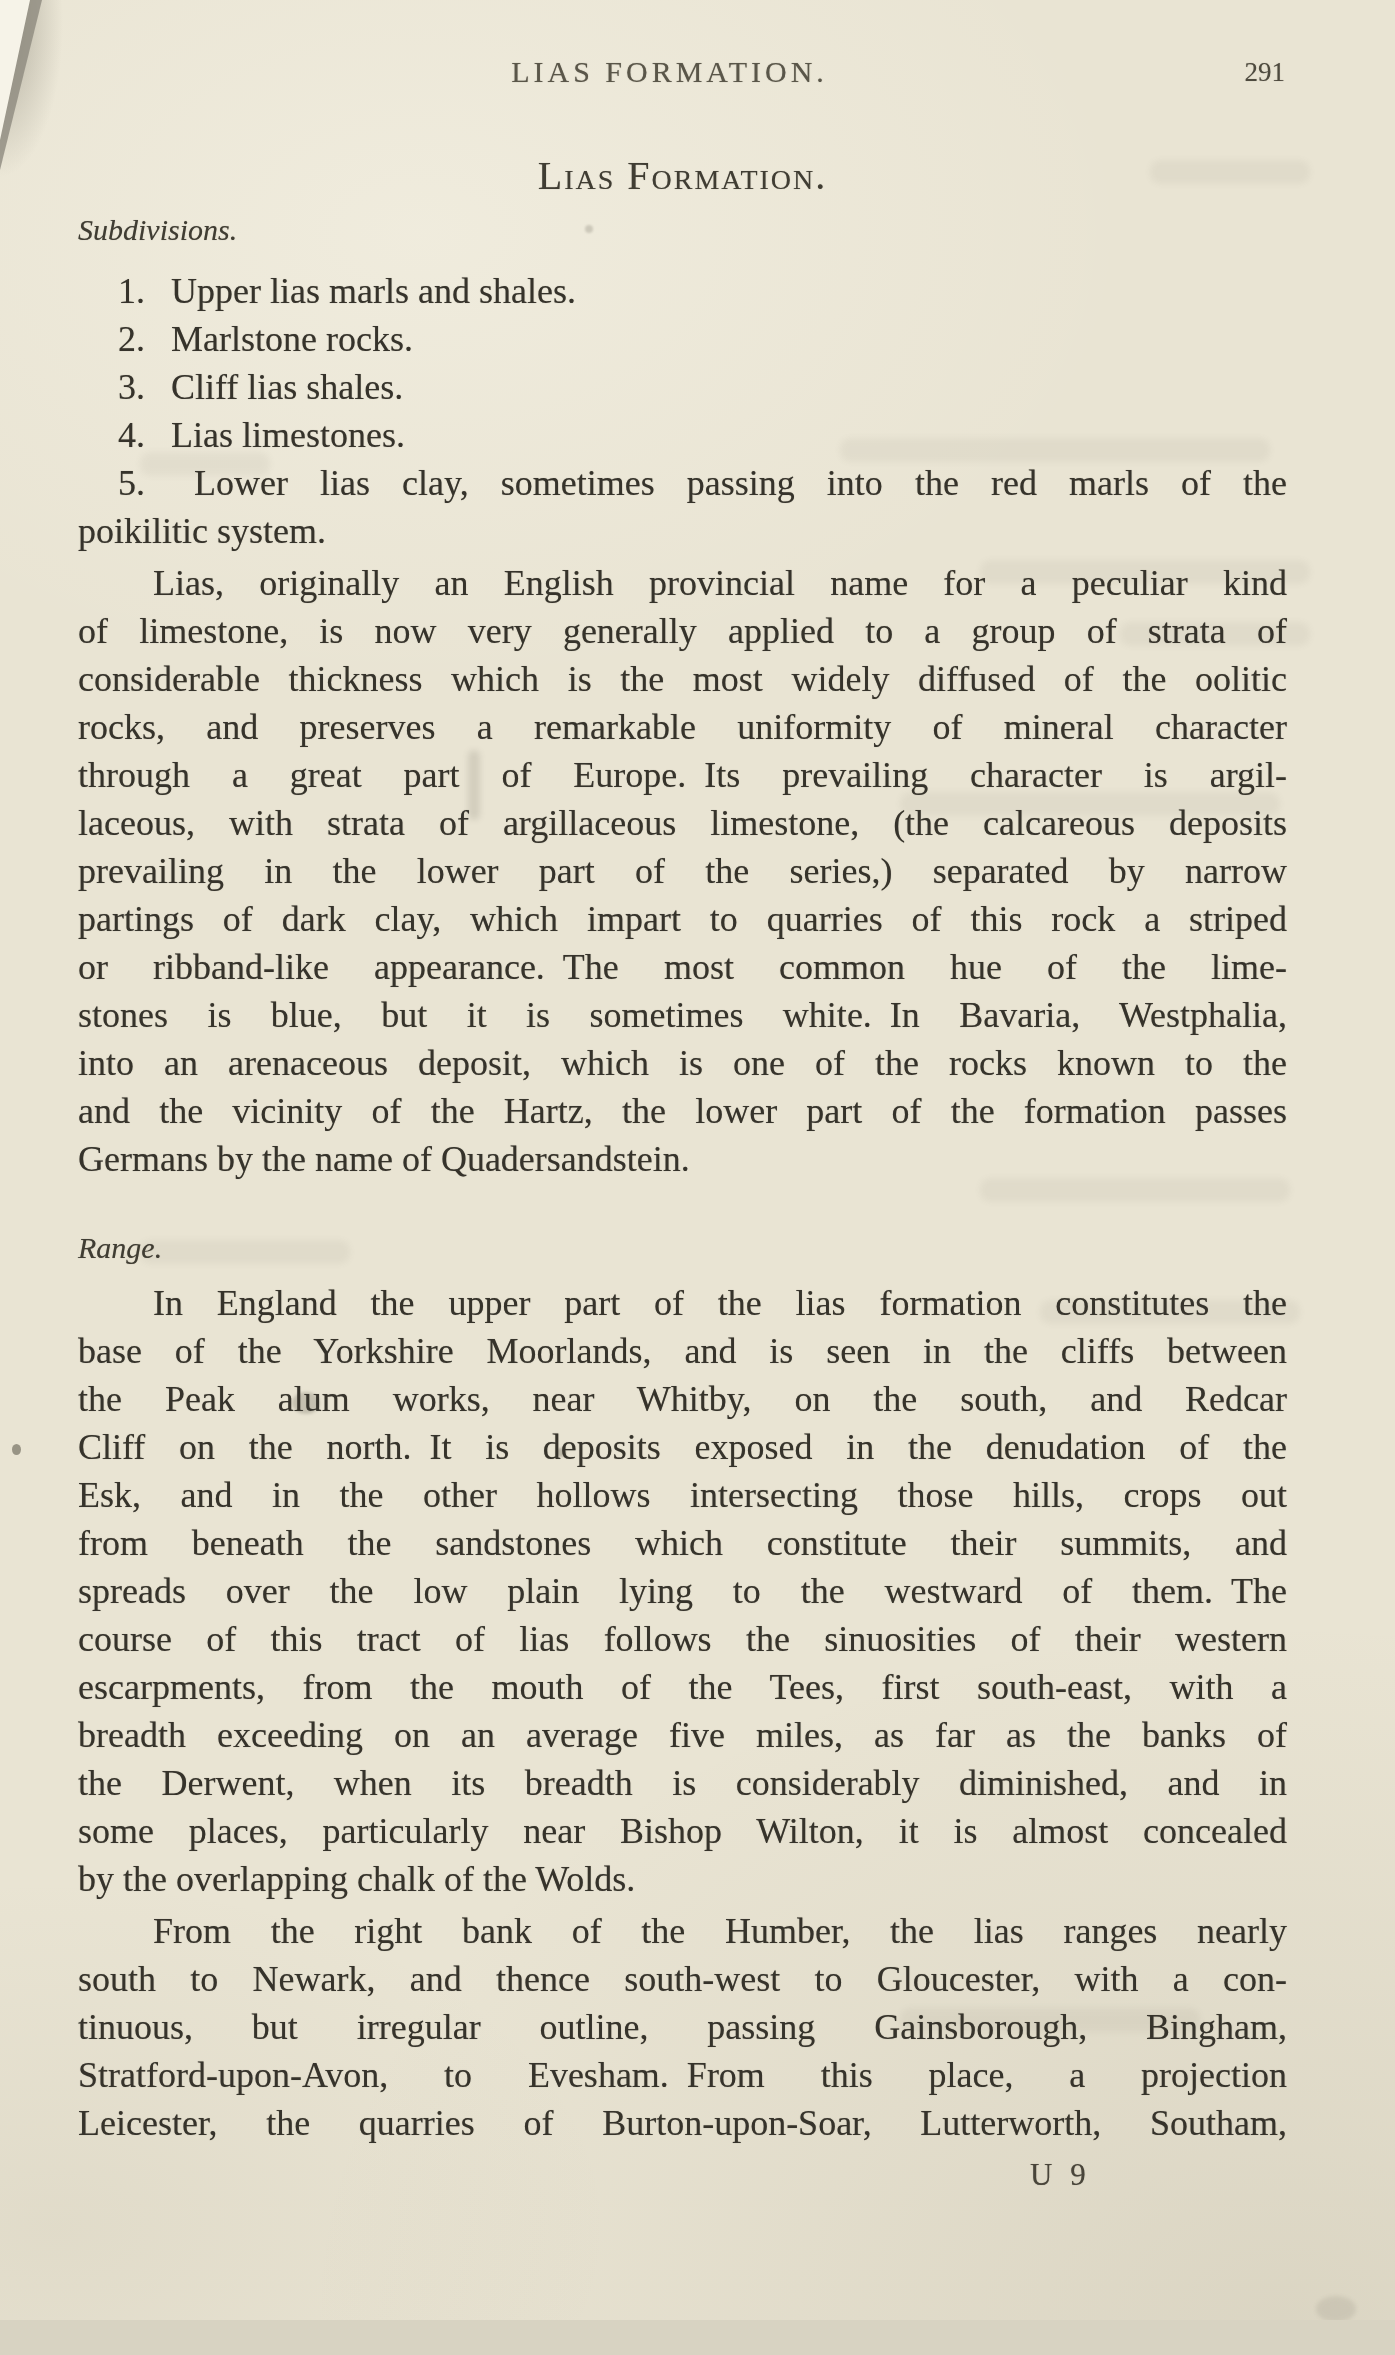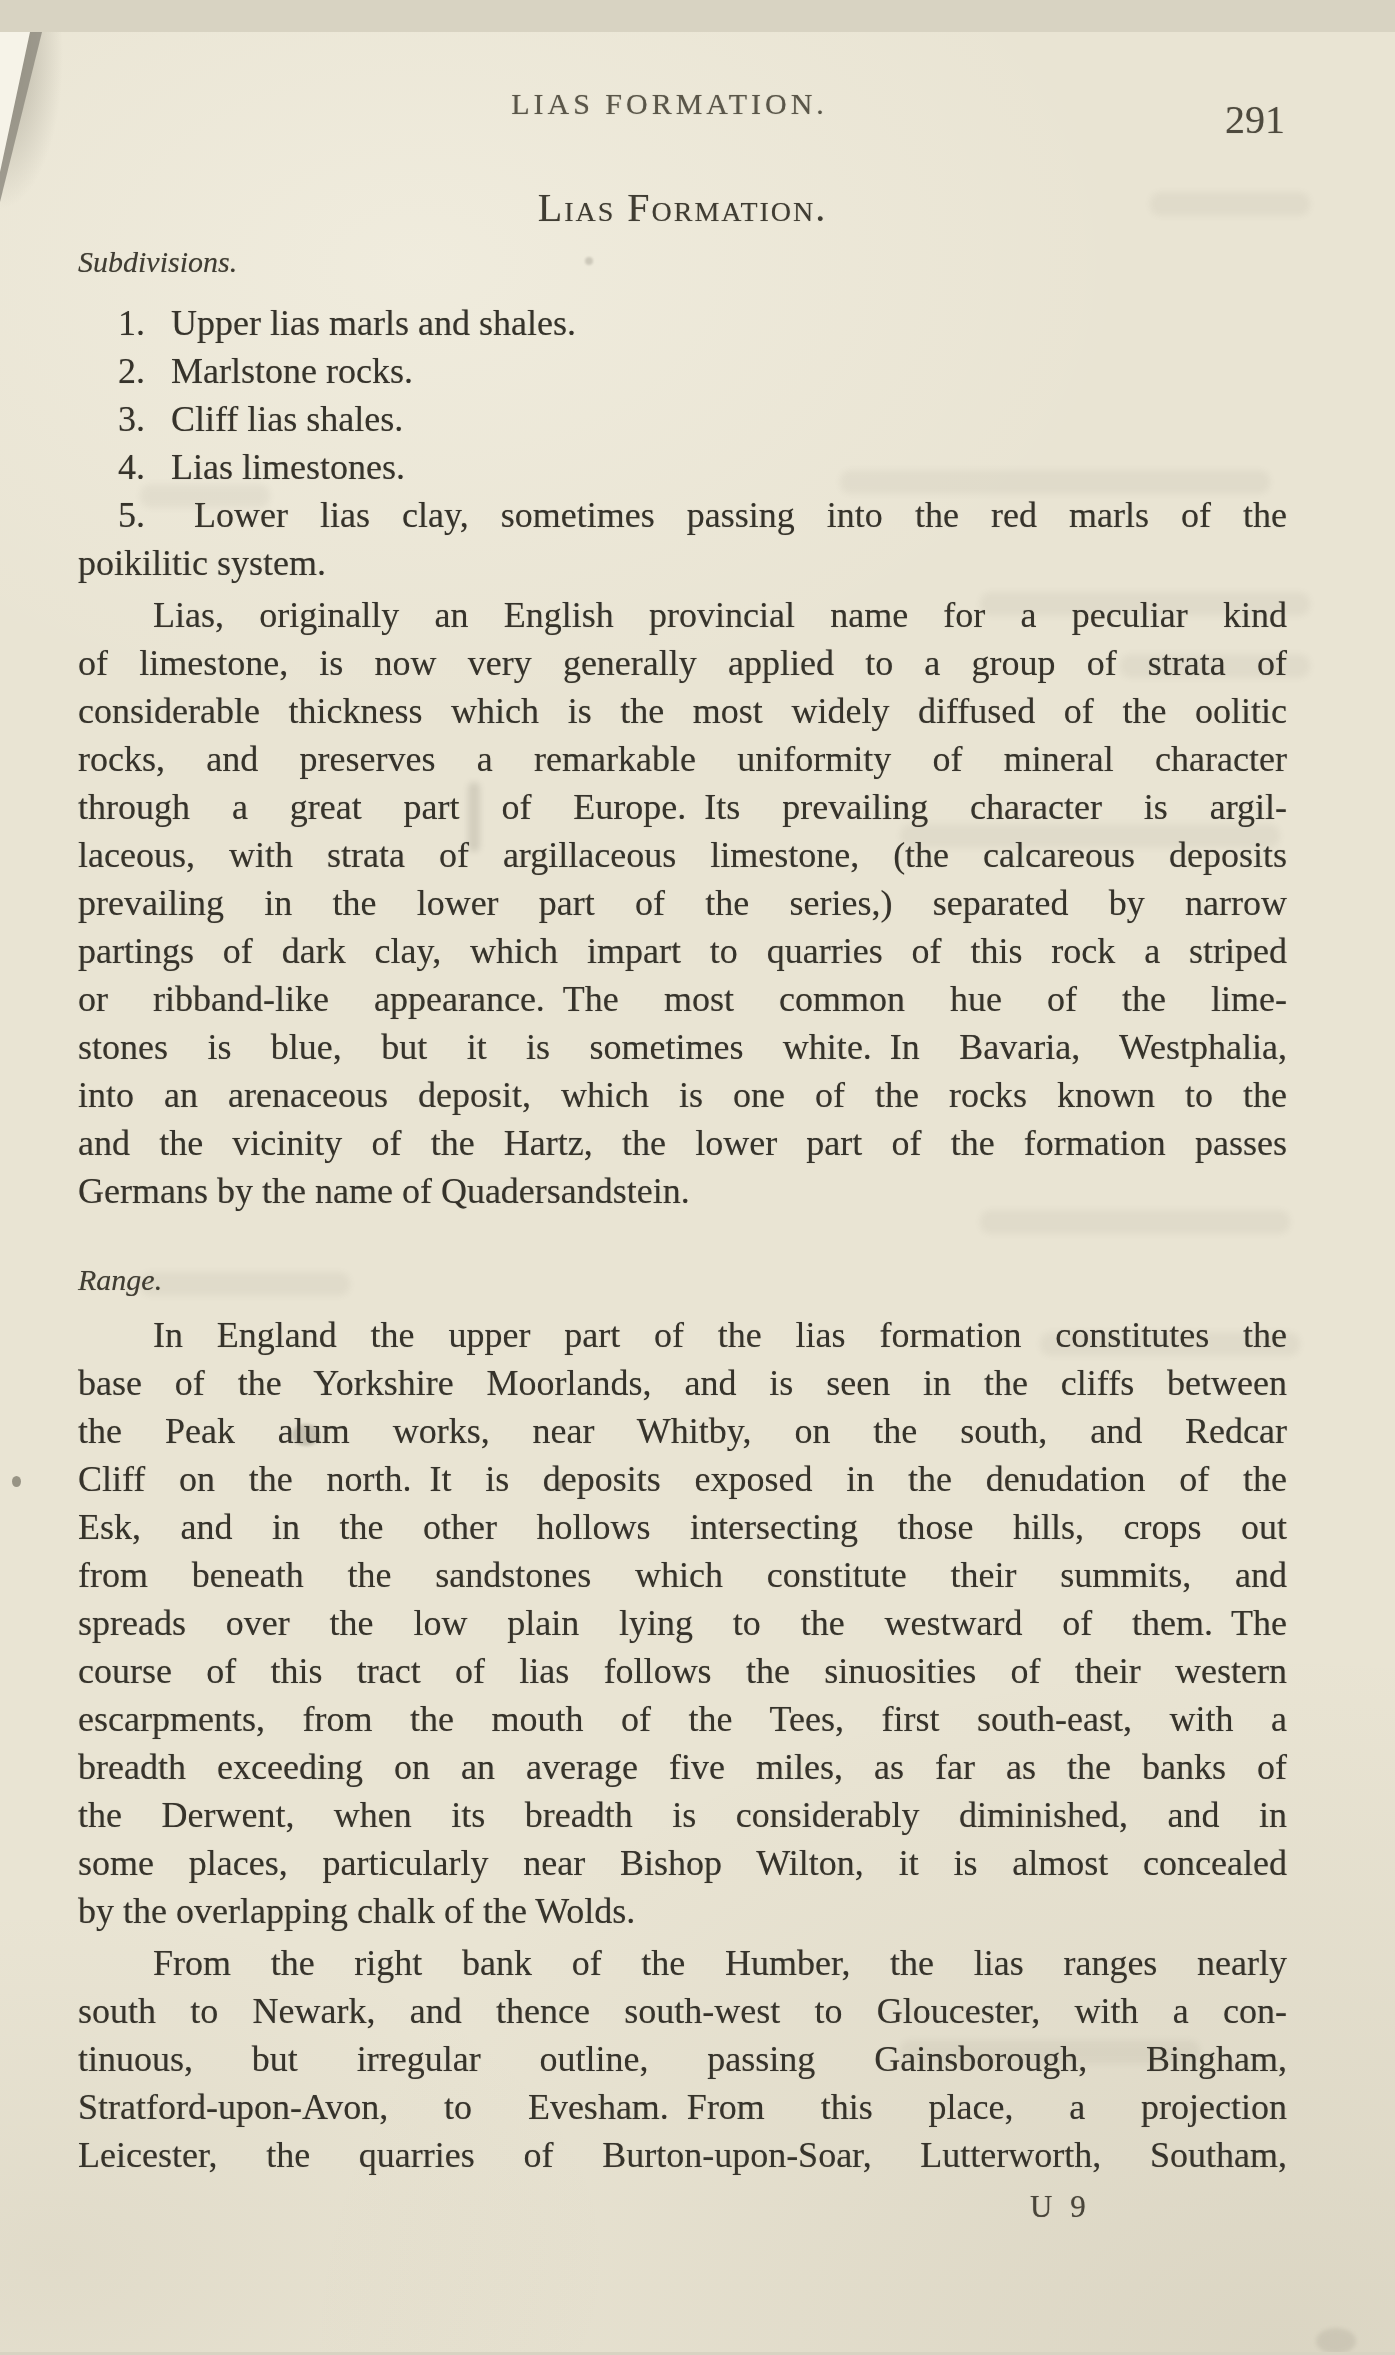--- a/index.html
+++ b/index.html
@@ -13,21 +13,20 @@
     height: 2320px;
     overflow: hidden;
     font-family: "Liberation Serif", serif;
     color: #36332b;
     background:
       radial-gradient(90px 220px at 0% 1%, rgba(130,126,112,0.55), rgba(130,126,112,0) 70%),
       radial-gradient(1100px 700px at 30% 10%, rgba(252,250,240,0.35), rgba(252,250,240,0) 65%),
       radial-gradient(1400px 1000px at 92% 100%, rgba(125,115,88,0.13), rgba(125,115,88,0) 70%),
       radial-gradient(800px 500px at 4% 96%, rgba(125,115,88,0.08), rgba(125,115,88,0) 70%),
       #e9e4d3;
-    margin-top: 32px;
   }
   
   .corner-dark {
     position: absolute; top: 0; left: 0;
     width: 42px; height: 170px;
     background: #8d8a7e;
     clip-path: polygon(0 0, 42px 0, 0 170px);
     opacity: 0.8;
   }
   .corner-light {
@@ -61,22 +60,22 @@
   .running-title {
     position: absolute; left: -26px; right: 0;
     text-align: center;
     font-size: 30px;
     letter-spacing: 4px;
     line-height: 44px;
     color: #5a5649;
     text-shadow: 0 0 1px rgba(90,86,73,0.5);
   }
   .page-number {
-    position: absolute; right: 2px; top: 16px;
-    font-size: 40px;
+    position: absolute; right: 2px; top: 0;
+    font-size: 27px;
     line-height: 44px;
     color: #4e4a3e;
     text-shadow: 0 0 1px rgba(78,74,62,0.4);
   }
   
   .column {
     position: absolute;
     left: 78px; right: 108px; top: 150px;
     font-size: 36px;
     line-height: 48px;

